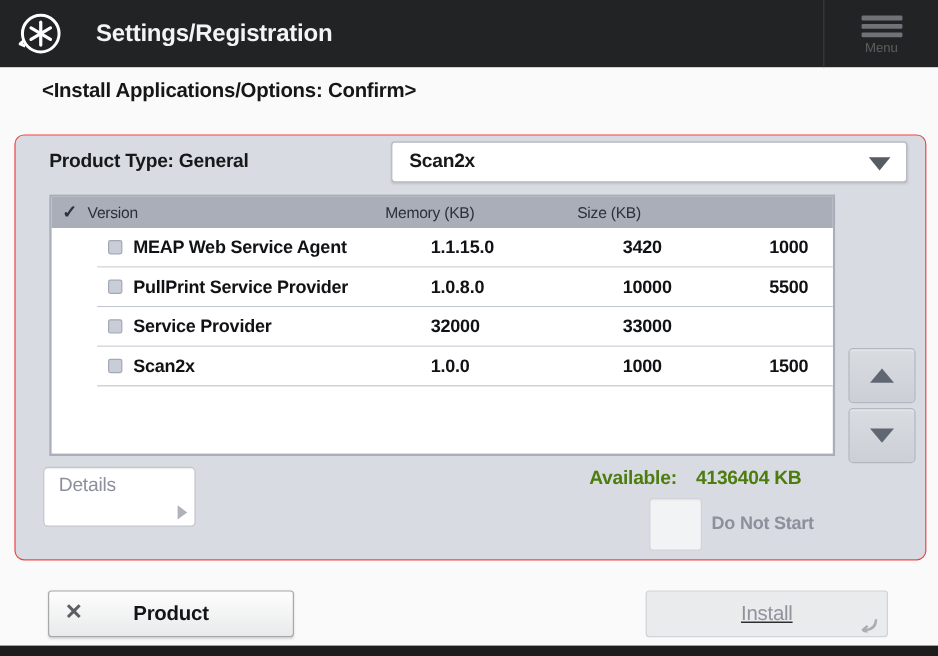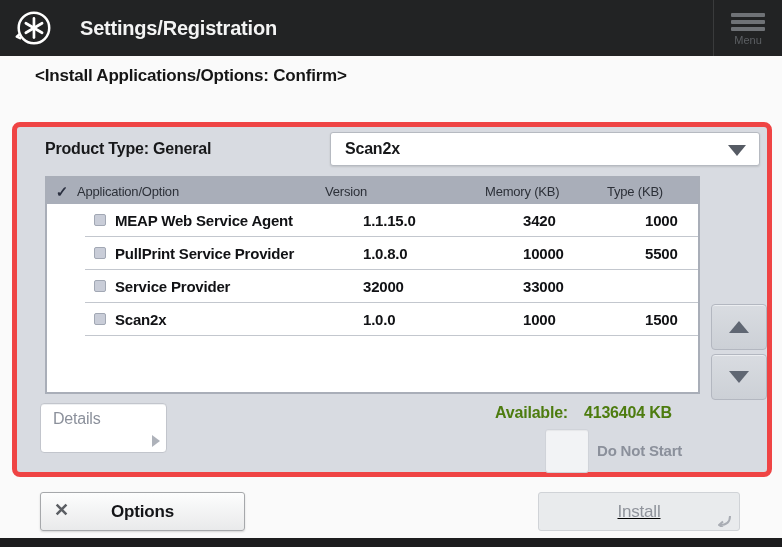--- a/index.html
+++ b/index.html
@@ -15,38 +15,38 @@
   .topbar {
     position:absolute; left:0; top:0; width:782px; height:56px;
     background:#222324; display:flex; align-items:center;gap:12px;
   }
   .logo { margin-left:12px; width:42px; height:42px; flex:0 0 auto; }
   .topbar-title {
     color:#f4f4f4; font-size:20px; font-weight:bold; margin-left:14px;
     letter-spacing:-0.2px;
   }
   .menu-block {
-    position:absolute; right:0; top:0; width:69px; height:56px;
+    position:absolute; right:0; top:0; width:96px; height:56px;
     border-left:1px solid #3a3b3c;
     display:flex; flex-direction:column; align-items:center; justify-content:center;
   }
   .hamburger { width:34px; display:flex; flex-direction:column; gap:3px; margin-top:2px; }
   .hamburger span { display:block; height:4px; background:#6f7276; border-radius:1px; }
   .menu-label { color:#5c5f63; font-size:11px; margin-top:3px; }
 
   
   .page-heading {
     position:absolute; left:35px; top:66px;
     font-size:17px; font-weight:bold; color:#161616; letter-spacing:-0.2px;
   }
 
   
   .panel {
-    position:absolute; left:12px; top:122px; width:760px; height:355px;
-    background:#d8dbe1; border-radius:8px; border:5px solid #ef4444;
+    position:absolute; left:12px; top:112px; width:760px; height:355px;
+    background:#d8dbe1; border-radius:8px; border:1px solid #ef4444;
   }
   .product-type-label {
     position:absolute; left:28px; top:13px;
     font-size:16px; font-weight:bold; color:#17181a; letter-spacing:-0.2px;
   }
   .dropdown {
     position:absolute; left:313px; top:5px; width:430px; height:34px;
     background:#ffffff; border:1px solid #b6bac1; border-radius:3px;
     box-shadow:0 1px 2px rgba(0,0,0,0.12);
     display:flex; align-items:center; cursor:pointer;
@@ -185,24 +185,23 @@
   <div class="product-type-label">Product Type: General</div>
 
   <div class="dropdown">
     <span class="dropdown-value">Scan2x</span>
     <span class="dropdown-arrow"></span>
   </div>
 
   <div class="app-table">
     <div class="thead">
       <span class="chk-icon">✓</span>
-      <span>Application/Option</span>
       <span>Version</span>
       <span>Memory (KB)</span>
-      <span>Type (KB)</span>
+      <span>Size (KB)</span>
     </div>
 
     <div class="trow">
       <span class="row-checkbox"></span>
       <span>MEAP Web Service Agent</span>
       <span>1.1.15.0</span>
       <span>3420</span>
       <span>1000</span>
     </div>
     <div class="trow">
@@ -244,21 +243,21 @@
     <span>4136404 KB</span>
   </div>
 
   <div class="dns-checkbox"></div>
   <div class="dns-label">Do Not Start</div>
 
 </div>
 
 <div class="cancel-btn">
   <span class="cancel-x">✕</span>
-  <span class="cancel-label">Options</span>
+  <span class="cancel-label">Product</span>
 </div>
 
 <div class="install-btn">
   <span class="install-label">Install</span>
   <svg class="install-corner" viewBox="0 0 14 12">
     <path d="M12 1 C12 8 8 10 2 10" fill="none" stroke="#a9adb4" stroke-width="2"></path>
     <path d="M5 6.5 L1 10 L5 12.5" fill="none" stroke="#a9adb4" stroke-width="2" stroke-linejoin="round"></path>
   </svg>
 </div>
 

